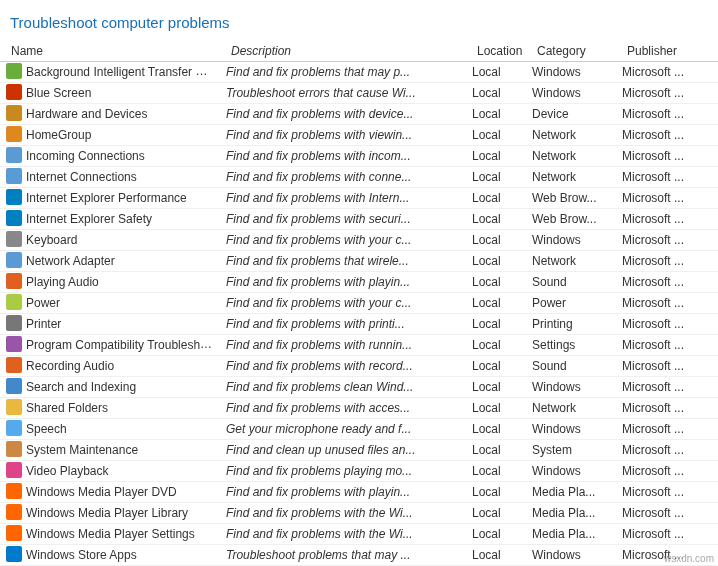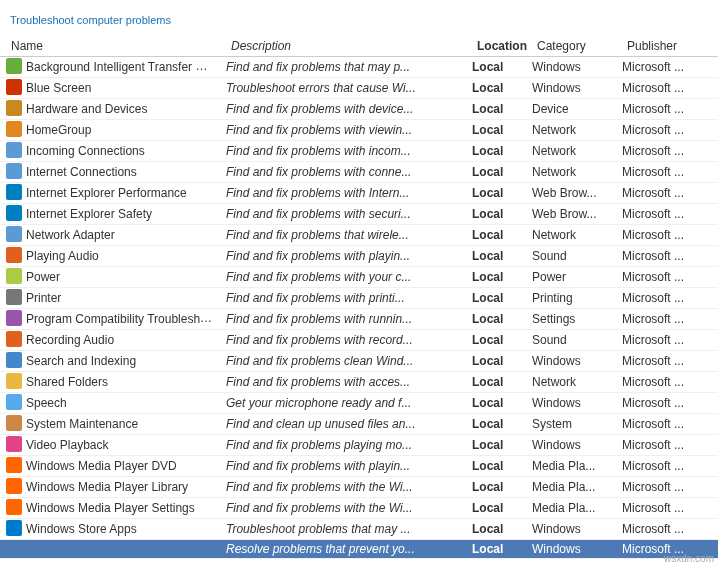--- a/index.html
+++ b/index.html
@@ -13,21 +13,21 @@
     }
     .container {
       background: white;
       width: 718px;
       height: 566px;
       padding: 10px 0;
       overflow: hidden;
     }
     .page-title {
       color: #1a6fb3;
-      font-size: 11px;
+      font-size: 15px;
       font-weight: normal;
       padding: 4px 10px 10px 10px;
     }
     .table-wrapper {
       width: 100%;
       overflow: hidden;
     }
     table {
       width: 100%;
       border-collapse: collapse;
@@ -58,21 +58,21 @@
       padding: 2px 6px;
       font-size: 12px;
       color: #333;
       white-space: nowrap;
       overflow: hidden;
       text-overflow: ellipsis;
       vertical-align: middle;
     }
     .name-col { width: 220px; }
     .desc-col { width: 246px; font-style: italic; }
-    .loc-col { width: 60px; font-weight: bold; }
+    .loc-col { width: 60px; }
     .cat-col { width: 90px; }
     .pub-col { width: 102px; }
     .row-icon {
       display: inline-block;
       width: 16px;
       height: 16px;
       margin-right: 4px;
       vertical-align: middle;
       position: relative;
       top: -1px;
@@ -153,20 +153,27 @@
             <td class="pub-col">Microsoft ...</td>
           </tr>
           <tr>
             <td class="name-col"><span class="row-icon" style="background:#0080c0;border-radius:2px;display:inline-block;width:16px;height:16px;vertical-align:middle;"></span><span class="name-text">Internet Explorer Safety</span></td>
             <td class="desc-col">Find and fix problems with securi...</td>
             <td class="loc-col">Local</td>
             <td class="cat-col">Web Brow...</td>
             <td class="pub-col">Microsoft ...</td>
           </tr>
           <tr>
+            <td class="name-col"><span class="row-icon" style="background:#888888;border-radius:2px;display:inline-block;width:16px;height:16px;vertical-align:middle;"></span><span class="name-text">Keyboard</span></td>
+            <td class="desc-col">Find and fix problems with your c...</td>
+            <td class="loc-col">Local</td>
+            <td class="cat-col">Windows</td>
+            <td class="pub-col">Microsoft ...</td>
+          </tr>
+          <tr>
             <td class="name-col"><span class="row-icon" style="background:#5b9bd5;border-radius:2px;display:inline-block;width:16px;height:16px;vertical-align:middle;"></span><span class="name-text">Network Adapter</span></td>
             <td class="desc-col">Find and fix problems that wirele...</td>
             <td class="loc-col">Local</td>
             <td class="cat-col">Network</td>
             <td class="pub-col">Microsoft ...</td>
           </tr>
           <tr>
             <td class="name-col"><span class="row-icon" style="background:#e06020;border-radius:2px;display:inline-block;width:16px;height:16px;vertical-align:middle;"></span><span class="name-text">Playing Audio</span></td>
             <td class="desc-col">Find and fix problems with playin...</td>
             <td class="loc-col">Local</td>

